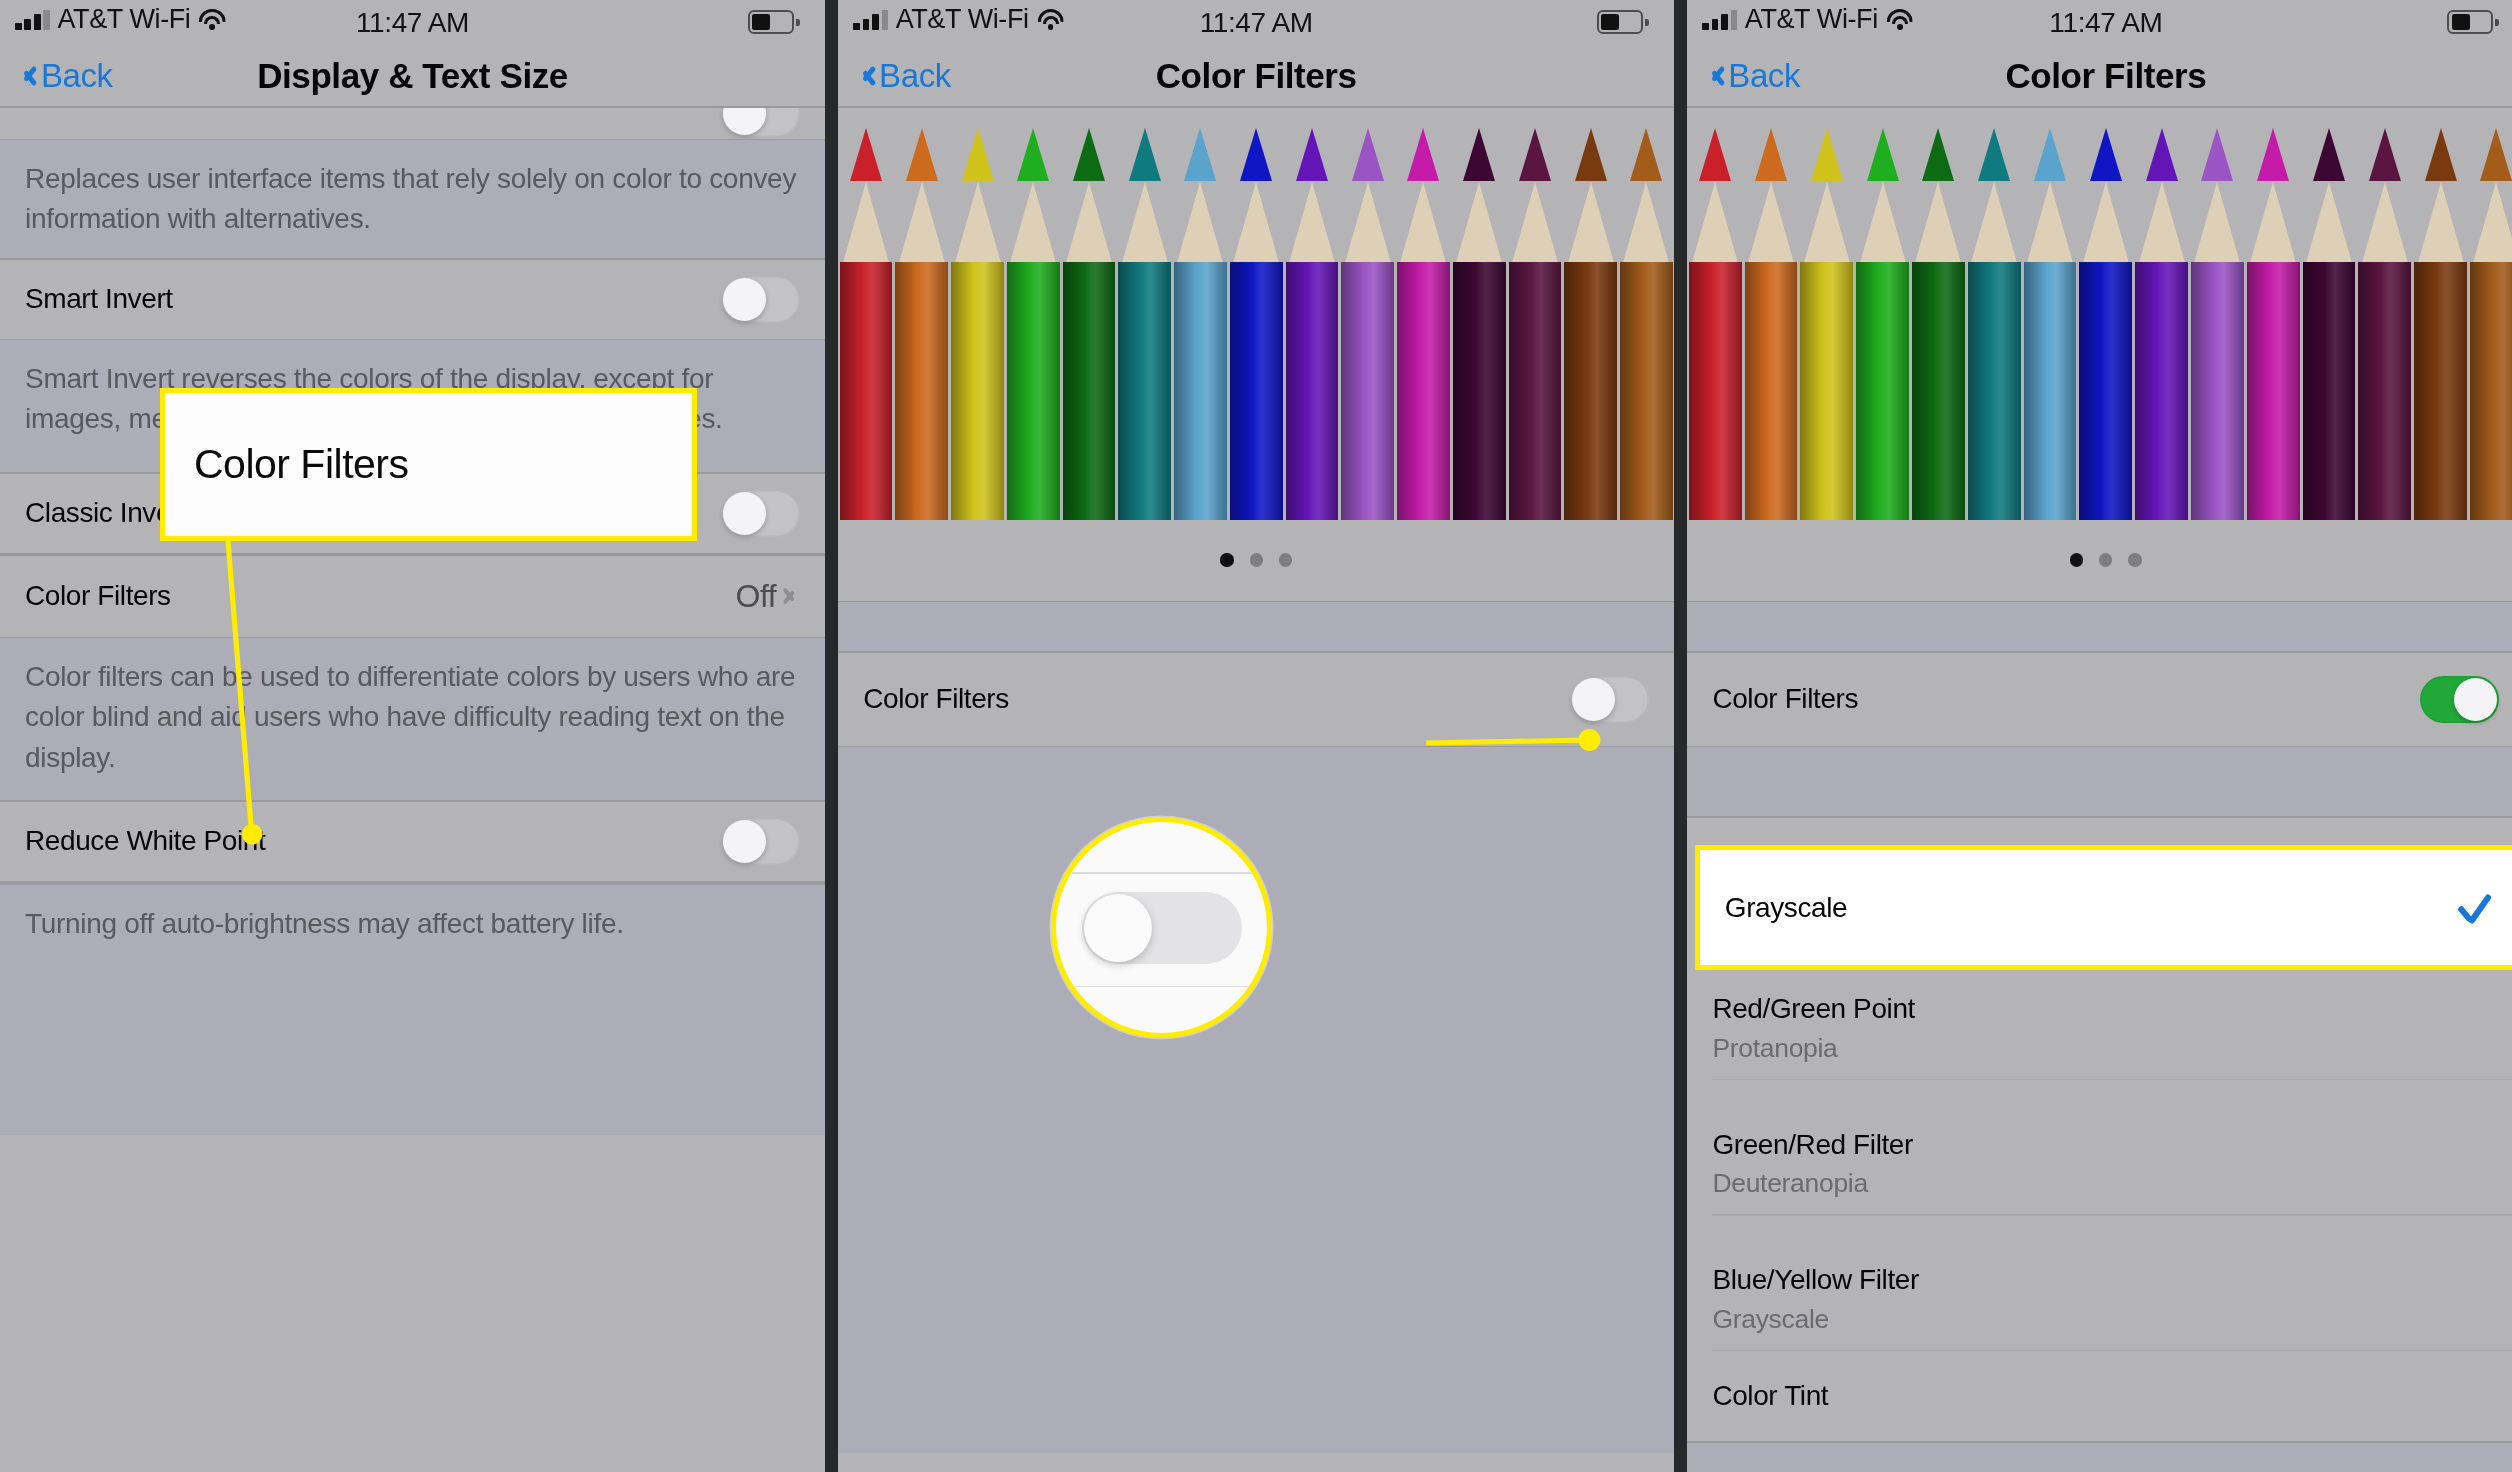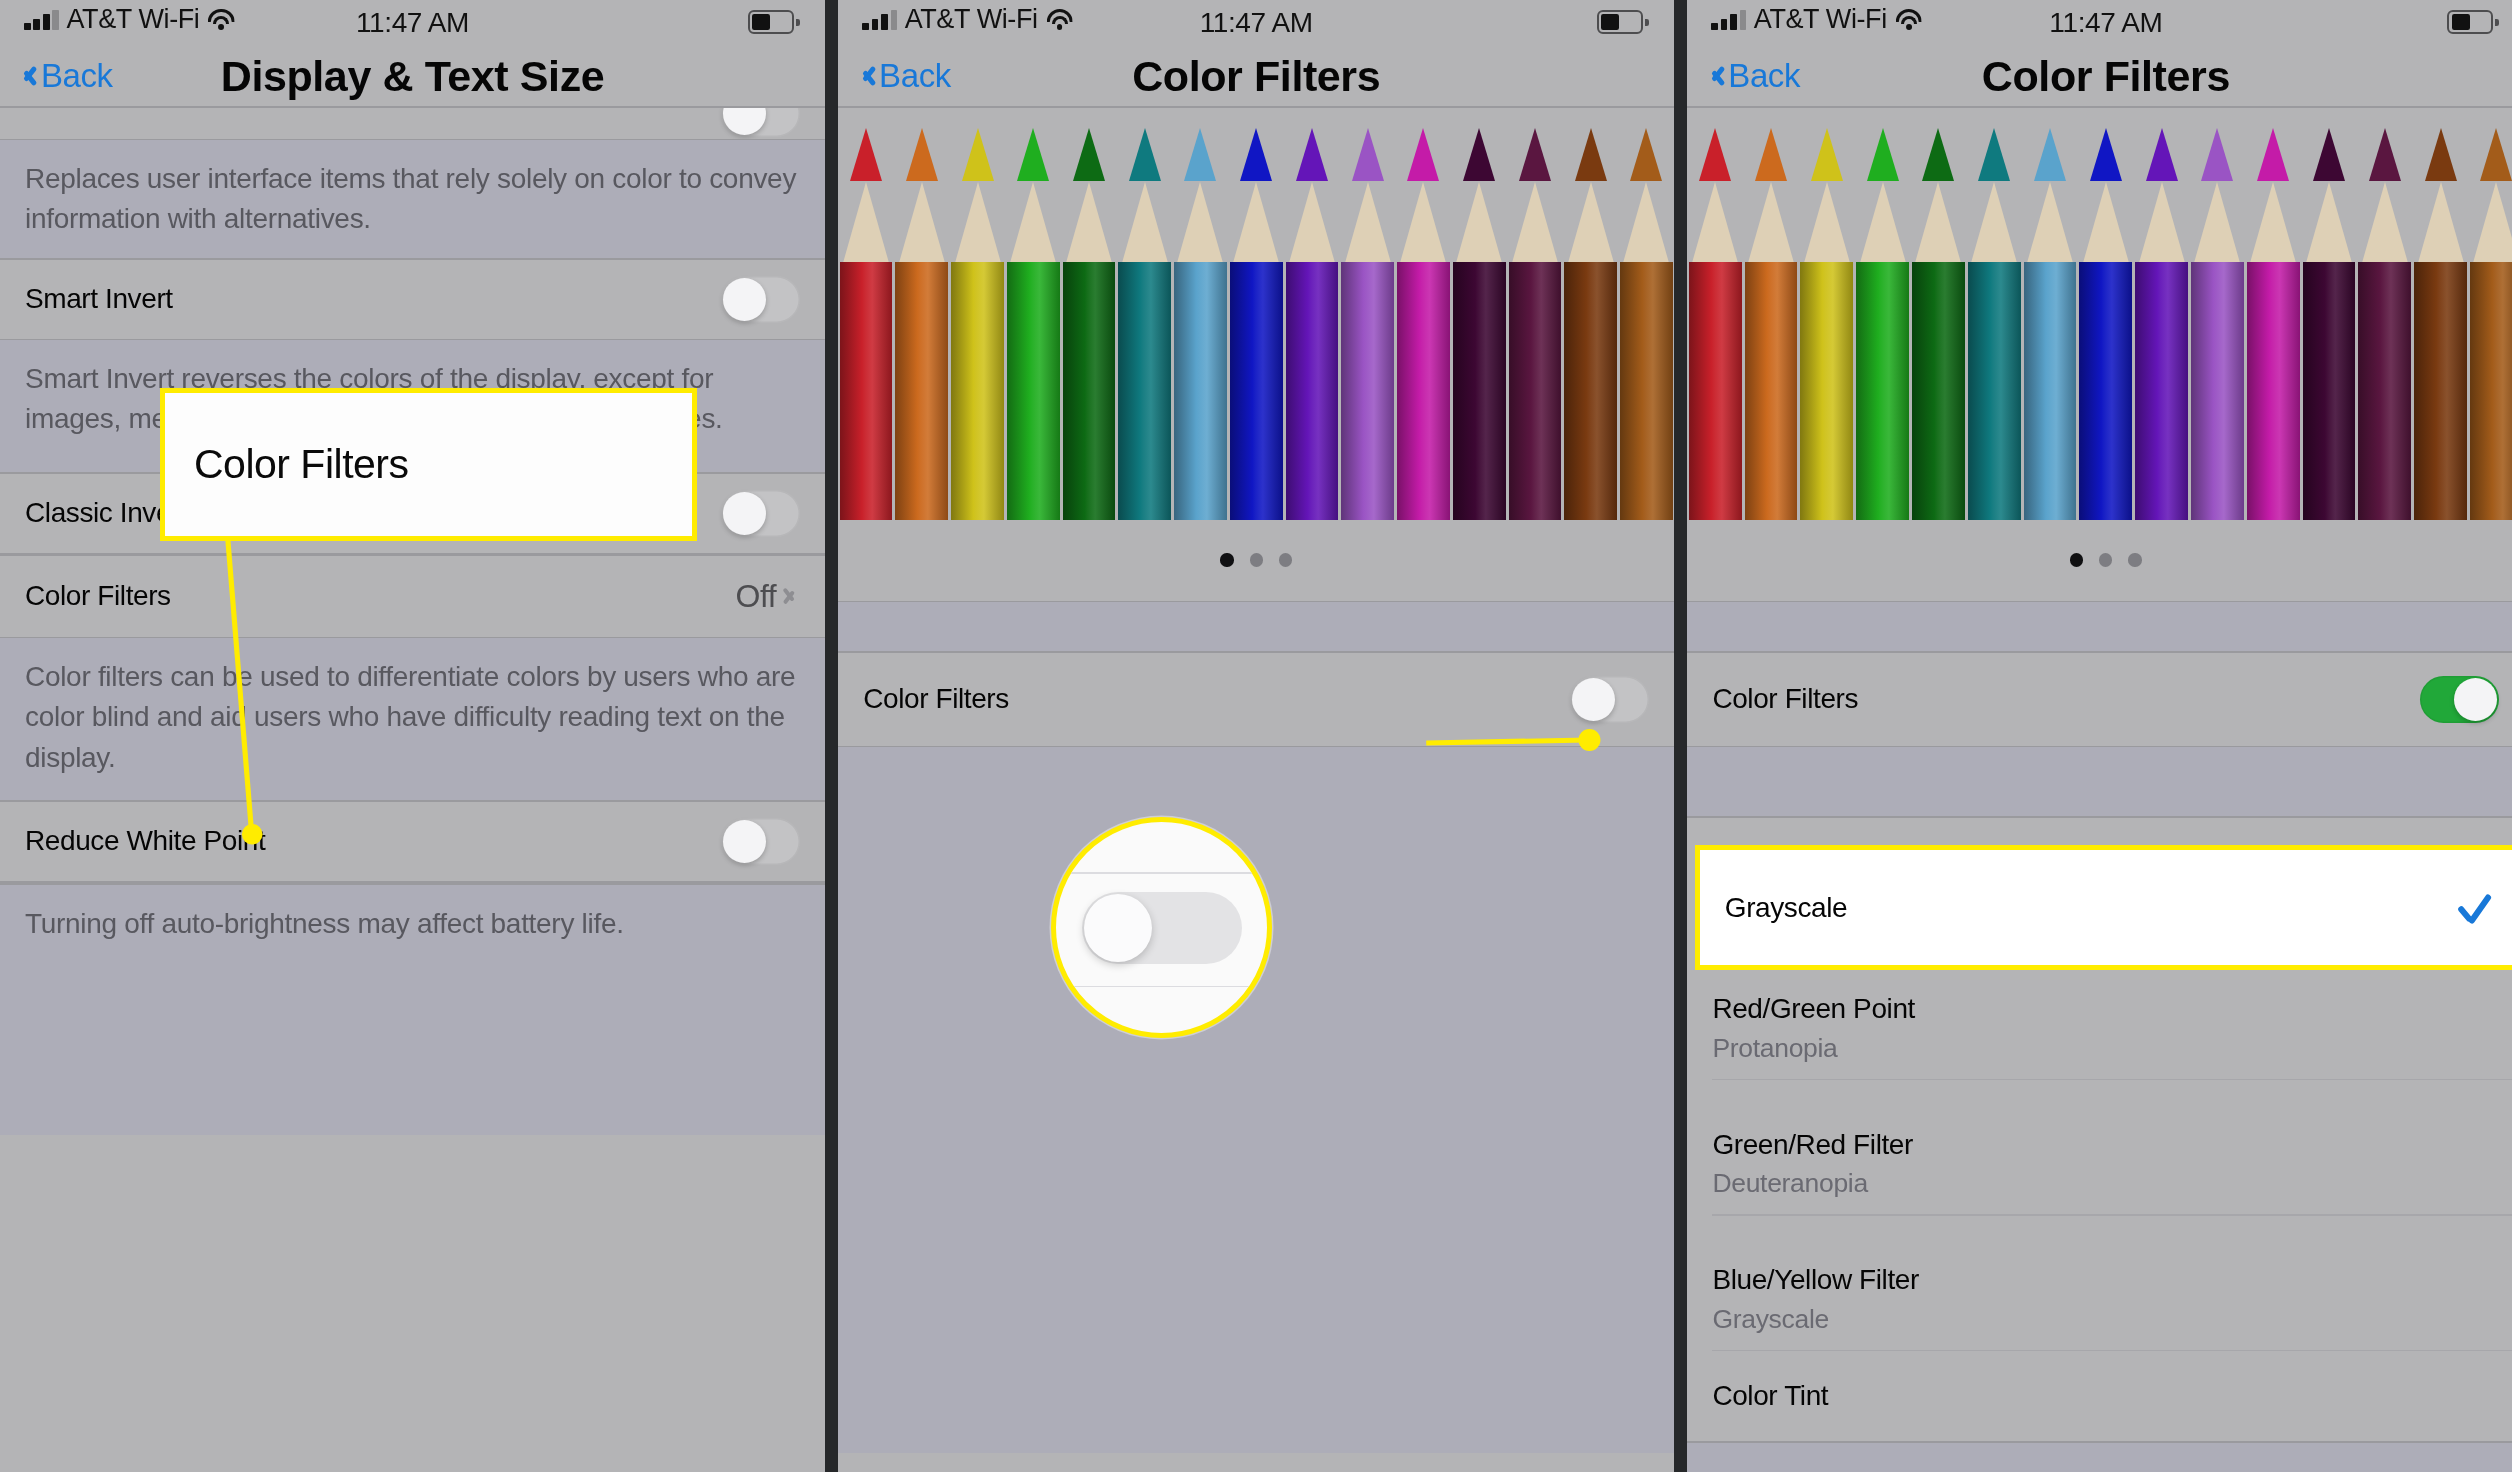--- a/index.html
+++ b/index.html
@@ -24,21 +24,21 @@
   .p1 { width: 825px; }
   .p2 { width: 836px; }
   .p3 { width: 837px; }
 
   
   .statusbar {
     height: 46px; position: relative;
     background: #b4b4b6;
   }
   .sb-left {
-    position: absolute; left: 24px; top: 5.9px;
+    position: absolute; left: 15px; top: 5.9px;
     display: flex; align-items: center; gap: 7.4px;
   }
   .bars { display: flex; align-items: flex-end; gap: 2.9px; height: 22px; }
   .bars i { display: block; width: 6.6px; background: #111; border-radius: 0.7px; }
   .bars i:nth-child(1) { height: 7.4px; }
   .bars i:nth-child(2) { height: 11.8px; }
   .bars i:nth-child(3) { height: 16px; }
   .bars i:nth-child(4) { height: 20.6px; background: #8a8a8c; }
   .carrier { font-size: 27px; color: #111; letter-spacing: -0.4px; line-height: 1; }
   .wifi { width: 29px; height: 23.5px; position: relative; }
@@ -84,21 +84,21 @@
     width: 16px; height: 28px; position: relative; flex: 0 0 16px;
   }
   .chev-l::before, .chev-l::after {
     content: ""; position: absolute; left: 4.4px; width: 5.1px; height: 17px;
     background: #1878d8; border-radius: 2.9px;
   }
   .chev-l::before { top: 0; transform: rotate(38deg); transform-origin: bottom left; }
   .chev-l::after { bottom: 0; transform: rotate(-38deg); transform-origin: top left; }
   .navtitle {
     position: absolute; left: 0; right: 0; top: 50%; transform: translateY(-50%);
-    text-align: center; font-size: 43px; font-weight: bold; color: #060606;
+    text-align: center; font-size: 35px; font-weight: bold; color: #060606;
     letter-spacing: -0.4px;
   }
 
   
   .hairline { height: 1.5px; background: #9a9a9e; }
   .row {
     background: #b4b4b6; position: relative;
     display: flex; align-items: center;
     padding: 0 25px;
   }

